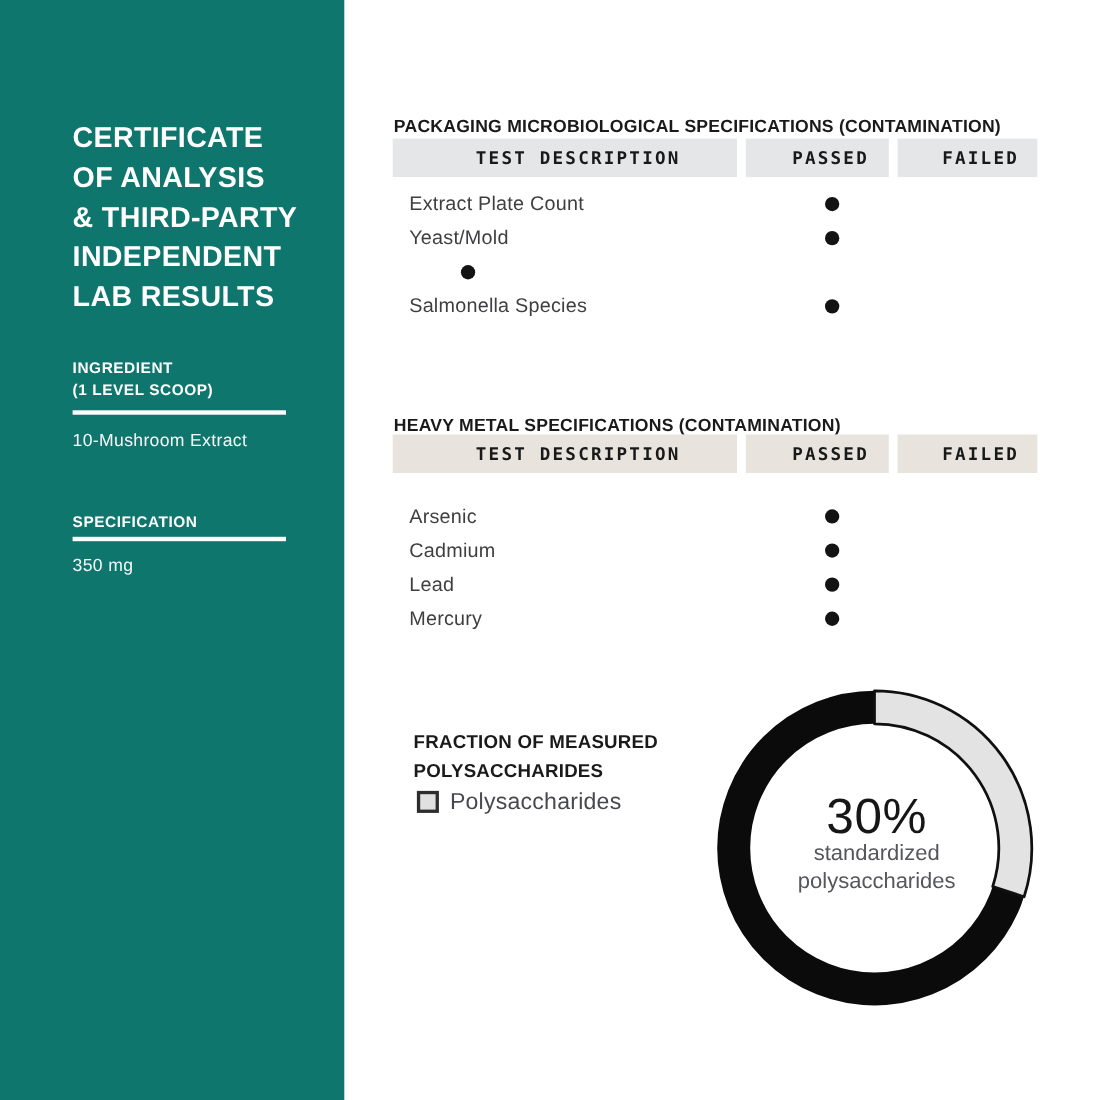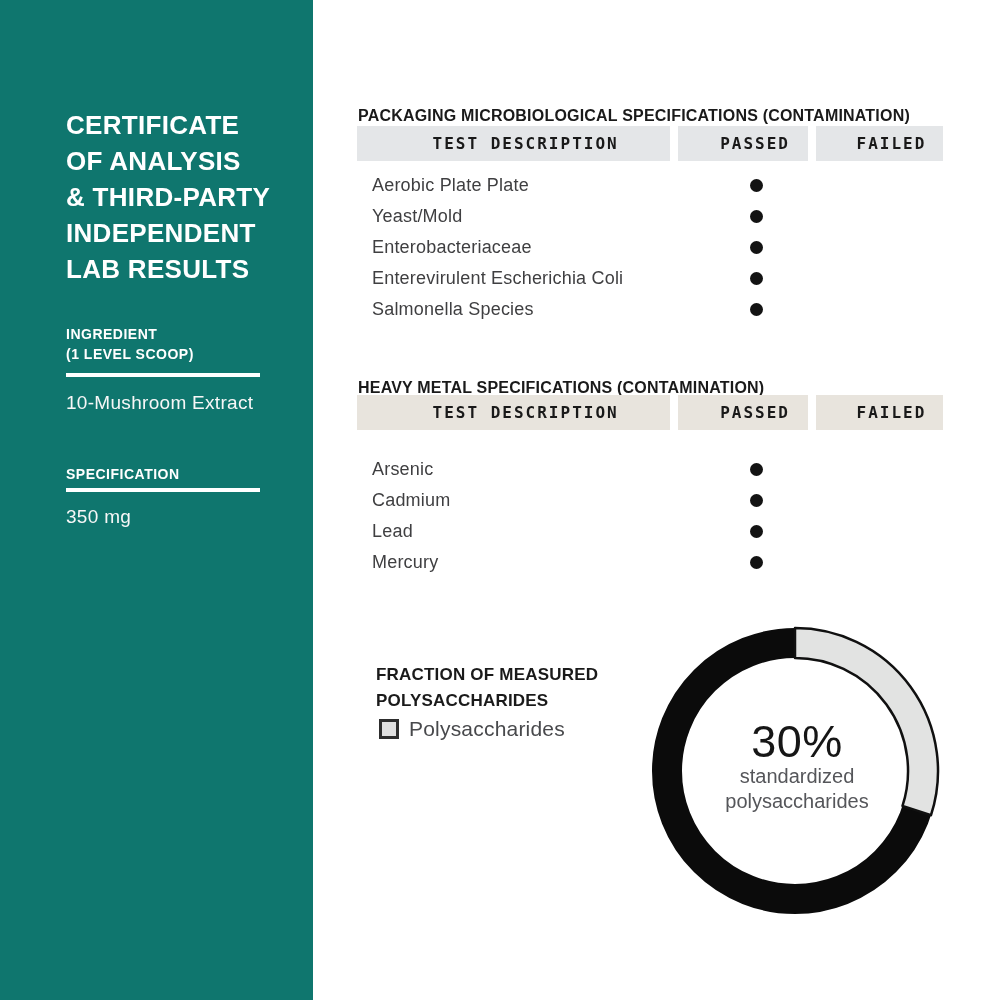--- a/index.html
+++ b/index.html
@@ -6,21 +6,21 @@
   .canvas{position:relative;width:1000px;height:1000px;background:#ffffff;overflow:hidden;
           font-family:"Liberation Sans",sans-serif;}
 
   
   .sidebar{position:absolute;left:0;top:0;width:313px;height:1000px;background:#0f766e;color:#ffffff;}
   .sb-title{position:absolute;left:66px;top:90px;font-size:26px;font-weight:bold;
             line-height:36px;letter-spacing:.3px;white-space:pre-line;}
   .sb-label{position:absolute;left:66px;font-size:14px;font-weight:bold;line-height:20px;
             letter-spacing:.5px;white-space:pre-line;}
   .sb-rule{position:absolute;left:66px;width:194px;height:4px;background:#ffffff;}
-  .sb-value{position:absolute;left:66px;font-size:19px;font-weight:400;color:#f7f7f7;letter-spacing:.3px;text-align:center;}
+  .sb-value{position:absolute;left:66px;font-size:16px;font-weight:400;color:#f7f7f7;letter-spacing:.3px;text-align:center;}
   #ingredient-label{top:324px;}
   #rule-1{top:373px;}
   #ingredient-value{top:392px;}
   #spec-label{top:464px;}
   #rule-2{top:488px;}
   #spec-value{top:506px;}
   .sb-note{position:absolute;left:66px;top:722px;width:235px;font-size:19px;font-weight:bold;
            line-height:27px;white-space:pre-line;}
 
   
@@ -84,42 +84,34 @@
 
   <h2 class="section-heading" id="micro-heading">PACKAGING MICROBIOLOGICAL SPECIFICATIONS (CONTAMINATION)</h2>
   <div class="table micro" id="micro-table">
     <div class="thead">
       <div class="th th-test">TEST DESCRIPTION</div>
       <div class="th th-passed">PASSED</div>
       <div class="th th-failed">FAILED</div>
     </div>
     <div class="tbody">
         <div class="trow">
-          <div class="td-test">Aerobic Plate Plate</div>
+          <div class="td-test">Extract Plate Count</div>
           <div class="td-mark passed">
             <span class="dot"></span>
           </div>
           <div class="td-mark failed"></div>
         </div>
         <div class="trow">
           <div class="td-test">Yeast/Mold</div>
           <div class="td-mark passed">
             <span class="dot"></span>
           </div>
           <div class="td-mark failed"></div>
         </div>
         <div class="trow">
-          <div class="td-test">Enterobacteriaceae</div>
-          <div class="td-mark passed">
-            <span class="dot"></span>
-          </div>
-          <div class="td-mark failed"></div>
-        </div>
-        <div class="trow">
-          <div class="td-test">Enterevirulent Escherichia Coli</div>
           <div class="td-mark passed">
             <span class="dot"></span>
           </div>
           <div class="td-mark failed"></div>
         </div>
         <div class="trow">
           <div class="td-test">Salmonella Species</div>
           <div class="td-mark passed">
             <span class="dot"></span>
           </div>

